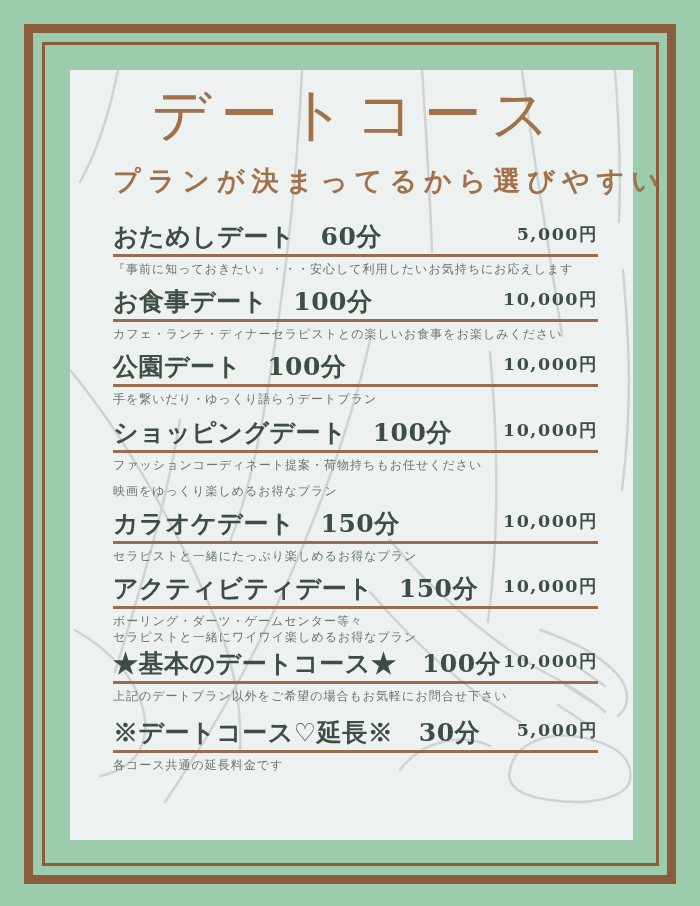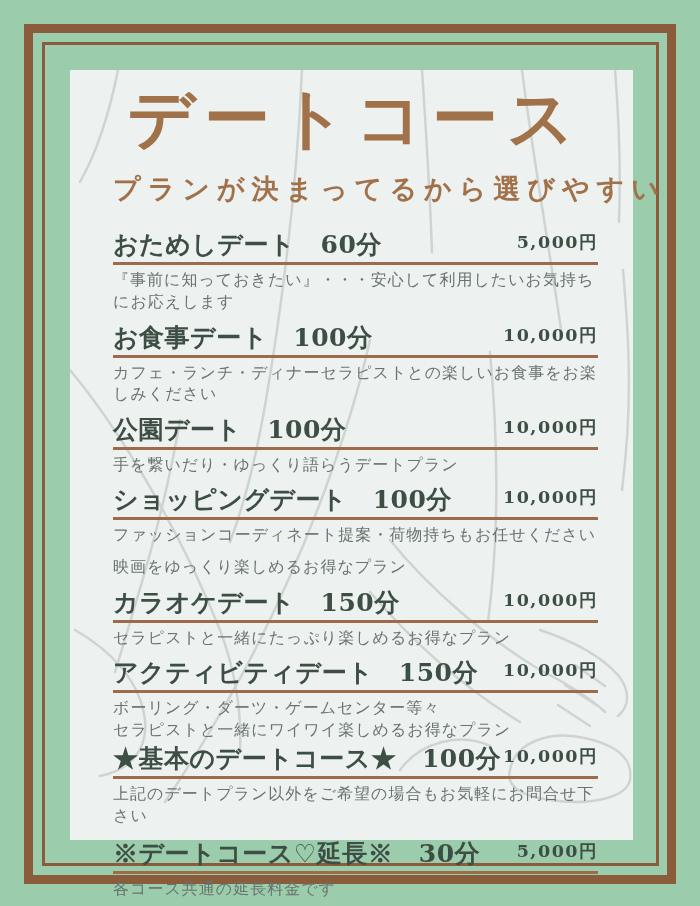--- a/index.html
+++ b/index.html
@@ -27,22 +27,22 @@
     pointer-events:none;
   }
   .content{
     position:relative;
     padding:0 35px 0 43px;
     height:100%;
     box-sizing:border-box;
   }
   h1.title{
     margin:14px 0 8px;
-    font-size:66px;line-height:1.05;
-    font-weight:700;
+    font-size:58px;line-height:1.05;
+    font-weight:400;
     letter-spacing:9px;
     color:#a1714a;
     text-align:center;
     white-space:nowrap;
   }
   h2.subtitle{
     margin:20px 0 0;
     font-size:27px;line-height:1.15;
     font-weight:800;
     letter-spacing:7px;
@@ -70,21 +70,21 @@
   .item-price{
     font-family:"DejaVu Serif","Liberation Serif",serif;
     font-weight:700;
     font-size:17.5px;line-height:1.4;
     letter-spacing:1.5px;
     color:#3d4e44;
     white-space:nowrap;
   }
   .item-desc{
     margin-top:4px;
-    font-size:16px;line-height:1.35;
+    font-size:12px;line-height:1.35;
     letter-spacing:1px;
     color:#68746e;
     white-space:pre-line;
   }
 </style>
 </head>
 <body>
 
 <div class="frame-outer"></div>
 <div class="frame-inner"></div>

